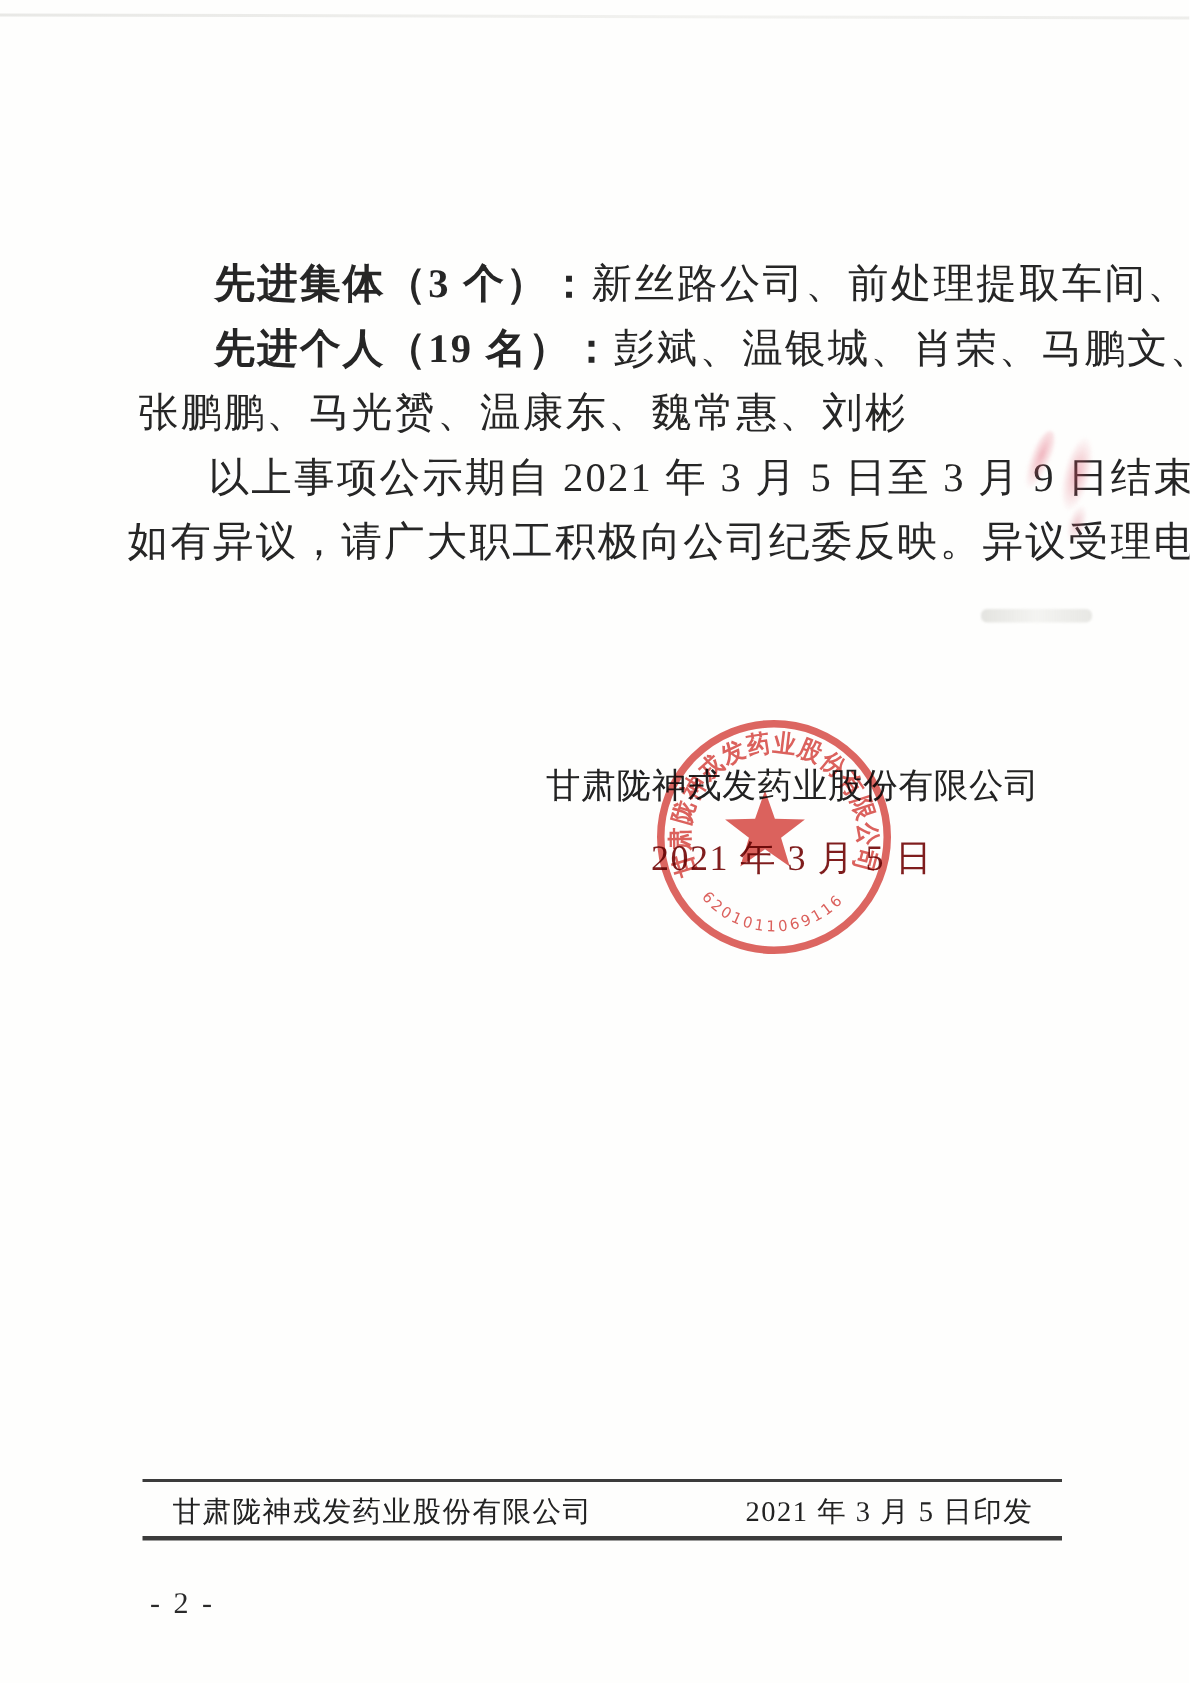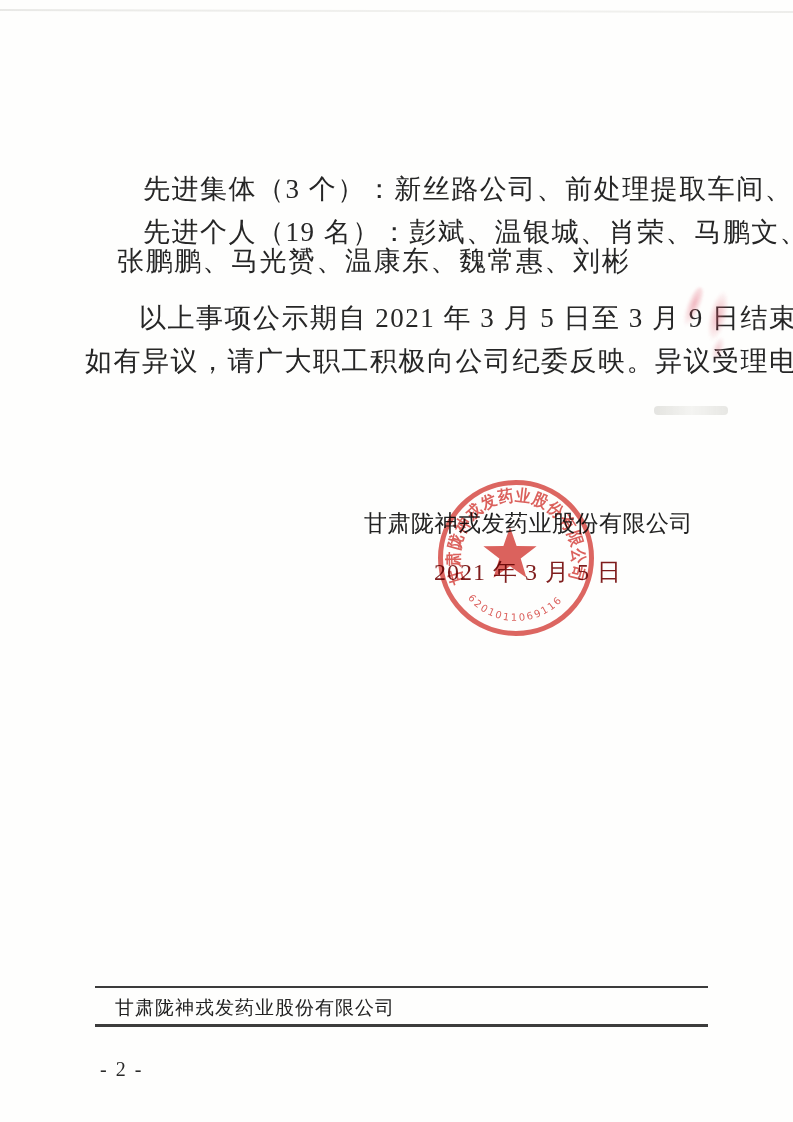--- a/index.html
+++ b/index.html
@@ -30,25 +30,25 @@
   .smudge-gray{left:654px;top:406px;width:74px;height:9px;border-radius:4px;
     background:linear-gradient(90deg, rgba(180,180,172,.35), rgba(200,200,192,.18), rgba(180,180,172,.3));
     position:absolute;filter:blur(.6px);}
 
   
   .line{
     position:absolute;
     font-size:27px;color:#262626;
     letter-spacing:1.5px;white-space:nowrap;
   }
-  .b{font-weight:normal;}
+  .b{font-weight:bold;}
   .l1{left:104px;top:127px;}
   .l2{left:143px;top:171px;}
   .l3{left:143px;top:214px;}
-  .l4{left:92px; top:243px;margin-left:25px;}
+  .l4{left:92px; top:257px;}
   .l5{left:139px;top:300px;}
   .l6{left:85px; top:343px;}
   .l7{left:84px; top:386px;}
 
   
   .sig-company{
     position:absolute;left:364px;top:508px;
     font-size:23px;color:#222;letter-spacing:0.5px;white-space:nowrap;
   }
   .sig-date{
@@ -113,17 +113,18 @@
     </text>
   </svg>
 
   <div class="smudge smudge-a"></div>
   <div class="smudge smudge-b"></div>
   <div class="smudge smudge-c"></div>
   <div class="smudge-gray"></div>
 
   <div class="footer-rule footer-rule-top"></div>
   <div class="footer-company">甘肃陇神戎发药业股份有限公司</div>
+  <div class="footer-print">2021 年 3 月 5 日印发</div>
   <div class="footer-rule footer-rule-bottom"></div>
 
   <div class="page-number">- 2 -</div>
 
 </div>
 
 </body></html>

